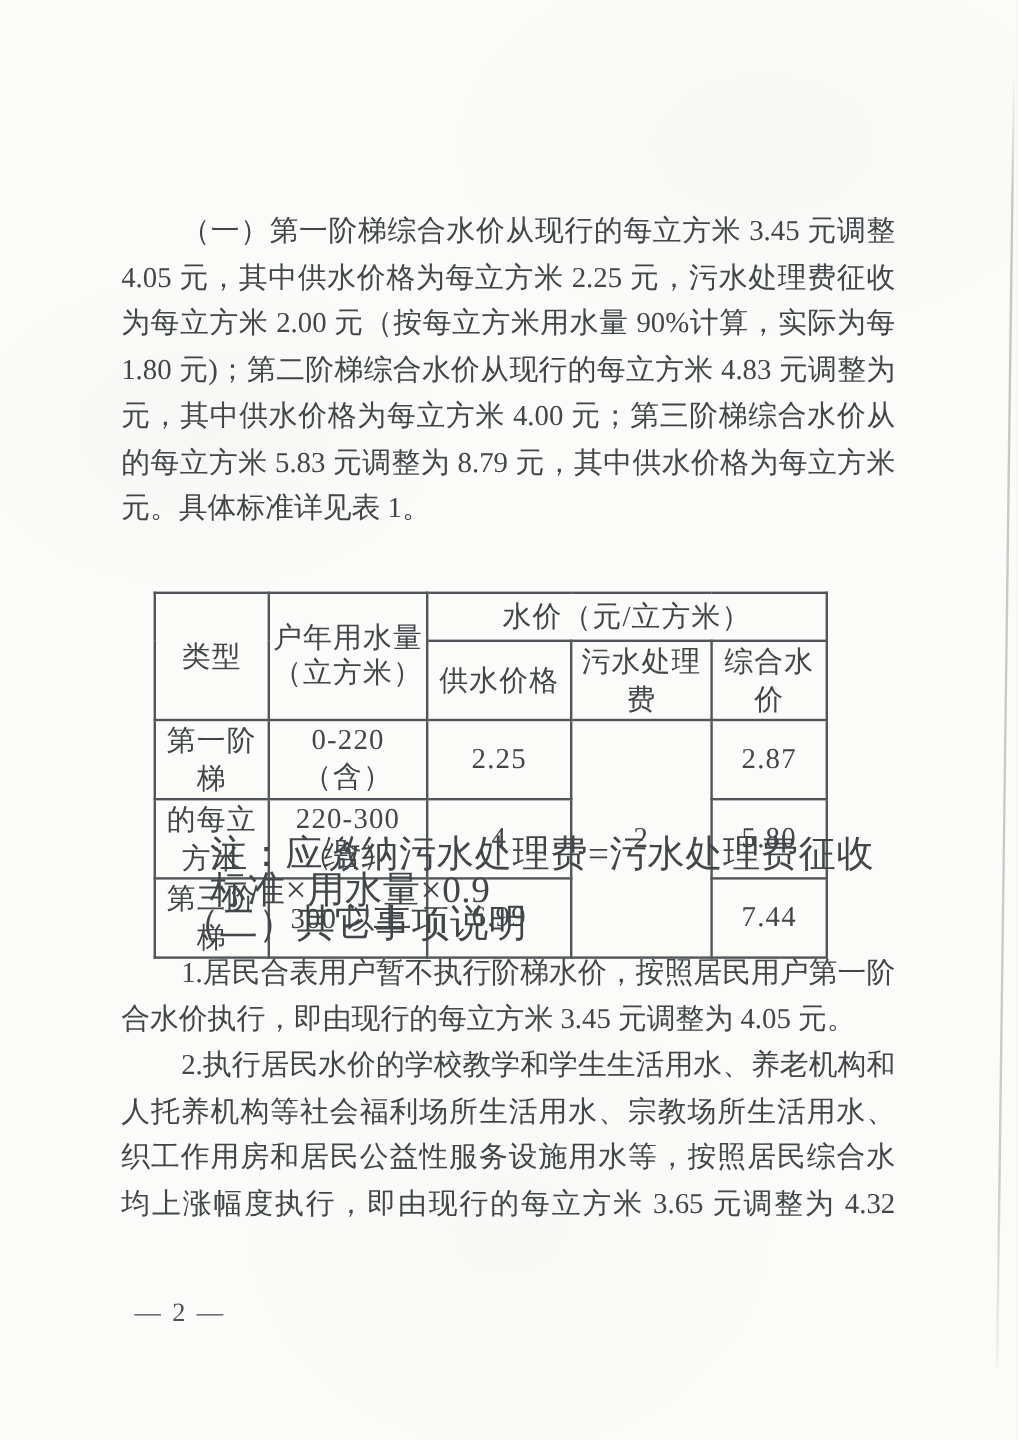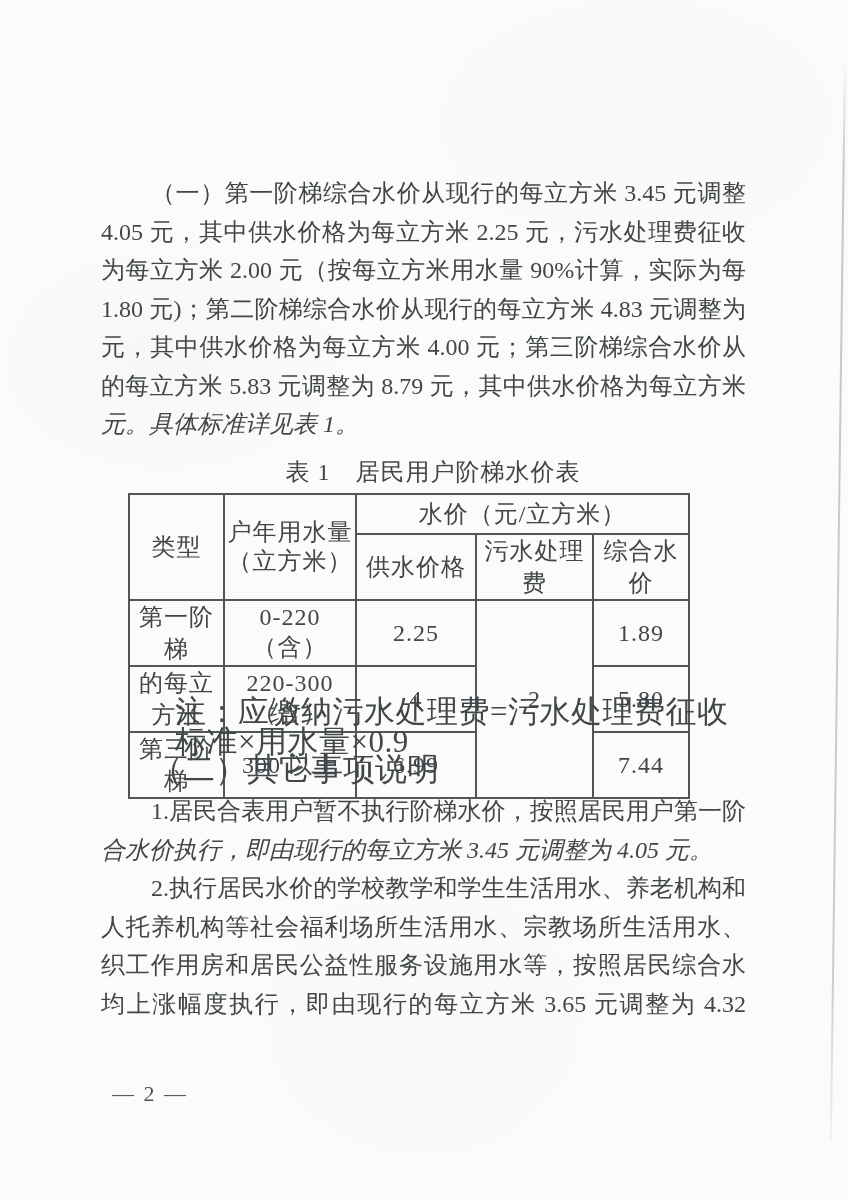--- a/index.html
+++ b/index.html
@@ -20,21 +20,21 @@
     overflow:hidden;
     color:var(--ink);
     font-family:"Liberation Serif","DejaVu Serif",serif;
   }
   .block{position:absolute;left:101px;width:645px;box-sizing:border-box;}
   .line{
     height:38.5px;line-height:38.5px;font-size:24px;
     overflow:hidden;
     text-align:justify;text-align-last:justify;
   }
-  .line.left-end{text-align-last:left;font-style:italic;}
+  .line.left-end{text-align-last:left;}
   .line.indent{padding-left:50px;}
   .table-title{
     left:128px;width:560px;padding-left:50px;
     text-align:center;font-size:24px;line-height:32px;
     letter-spacing:1px;
   }
   table.price{
     position:absolute;left:128px;top:493px;
     width:560px;table-layout:fixed;border-collapse:collapse;
   }
@@ -70,21 +70,20 @@
   <div class="block" style="top:174px">
     <div class="line indent">（一）第一阶梯综合水价从现行的每立方米 3.45 元调整为</div>
     <div class="line">4.05 元，其中供水价格为每立方米 2.25 元，污水处理费征收标准</div>
     <div class="line">为每立方米 2.00 元（按每立方米用水量 90%计算，实际为每立方米</div>
     <div class="line">1.80 元)；第二阶梯综合水价从现行的每立方米 4.83 元调整为 5.80</div>
     <div class="line">元，其中供水价格为每立方米 4.00 元；第三阶梯综合水价从现行</div>
     <div class="line">的每立方米 5.83 元调整为 8.79 元，其中供水价格为每立方米 6.99</div>
     <div class="line left-end">元。具体标准详见表 1。</div>
   </div>
 
-  <div class="block table-title" style="top:456px">表 1　居民用户阶梯水价表</div>
 
   <table class="price">
     <colgroup>
       <col style="width:95px">
         <col style="width:132px">
         <col style="width:120px">
         <col style="width:117px">
         <col style="width:96px">
     </colgroup>
     <tbody>
@@ -99,21 +98,21 @@
       <tr class="rh2">
         <td>供水价格</td>
         <td>污水处理费</td>
         <td>综合水价</td>
       </tr>
       <tr class="rb">
         <td>第一阶梯</td>
         <td>0-220（含）</td>
         <td class="num">2.25</td>
         <td rowspan="3" class="num">2</td>
-        <td class="num">1.89</td>
+        <td class="num">2.87</td>
       </tr>
       <tr class="rb">
         <td>的每立方米</td>
         <td>220-300（含）</td>
         <td class="num">4</td>
         <td class="num">5.80</td>
       </tr>
       <tr class="rb">
         <td>第三阶梯</td>
         <td>300 以上</td>

